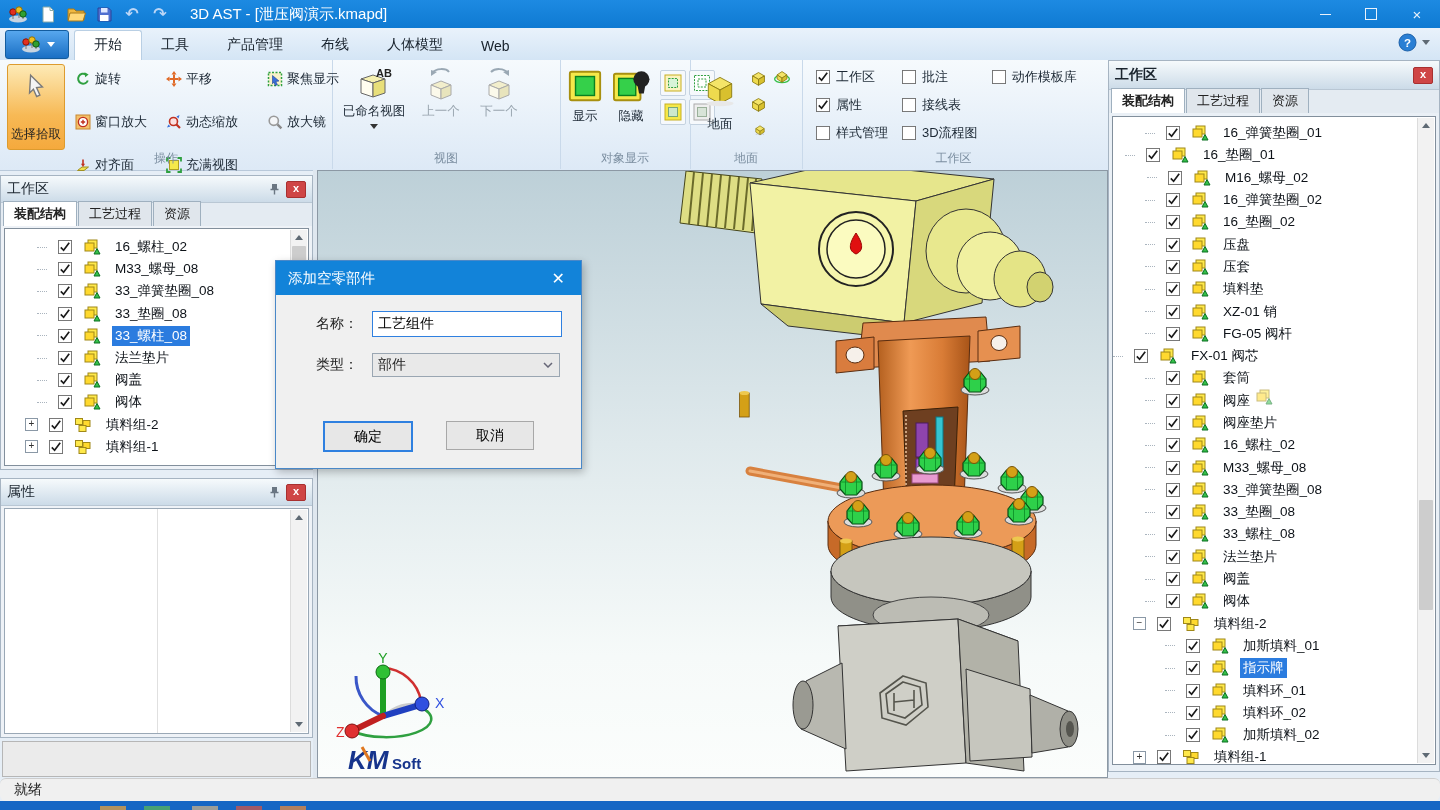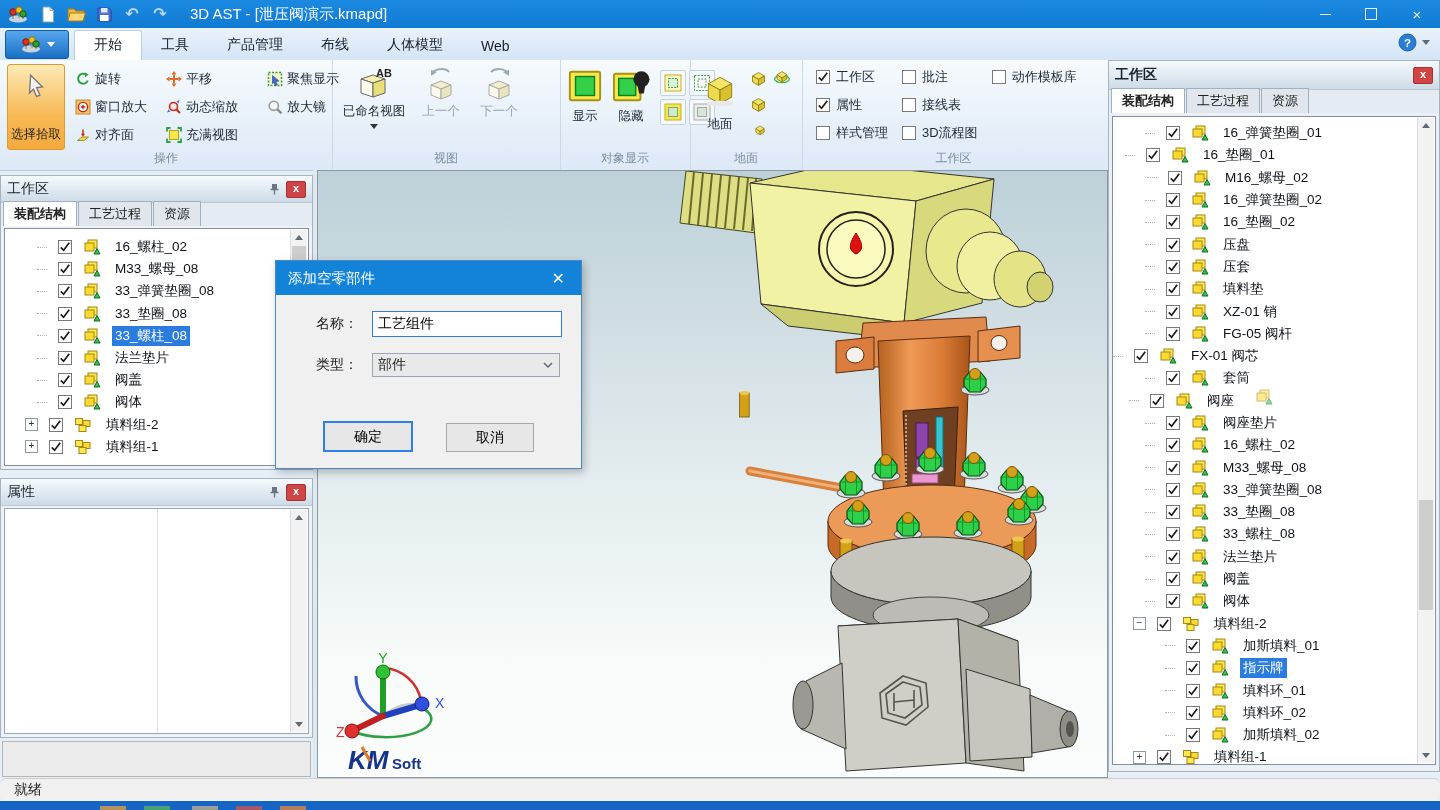--- a/index.html
+++ b/index.html
@@ -36,21 +36,21 @@
   #g-operate{left:0;width:332px}
   #g-view{left:332px;width:228px}
   #g-display{left:560px;width:130px}
   #g-ground{left:690px;width:112px}
   #g-workspace{left:802px;width:303px}
   .gcaption{position:absolute;bottom:2px;left:0;right:0;text-align:center;font-size:12px;color:#7b8ea0;}
   #selectbtn{position:absolute;left:7px;top:4px;width:58px;height:86px;border-radius:3px;
     background:linear-gradient(#fdeab6,#f7b955 60%,#f5a93d);border:1px solid #dd9b2e;
     display:flex;flex-direction:column;align-items:center;justify-content:space-between;padding:8px 0 6px 0;box-sizing:border-box;}
   #selectbtn span{font-size:12.5px;color:#222;}
-  #op-tools{position:absolute;left:72px;top:6px;display:flex;flex-direction:column;gap:3px;}
+  #op-tools{position:absolute;left:72px;top:6px;display:flex;flex-direction:column;gap:18px;}
   .trow-r{display:flex;}
   .rtool{display:flex;align-items:center;gap:4px;height:25px;padding:0 3px;font-size:13px;color:#1c2834;}
   .rtool svg{flex:none;}
   .c0{width:85px}.c1{width:95px}.c2{width:95px}
   #view-btns{position:absolute;left:4px;top:3px;display:flex;}
   .vbtn{width:76px;height:100px;display:flex;flex-direction:column;align-items:center;padding-top:4px;box-sizing:border-box;font-size:12.5px;color:#1c2834;gap:2px;}
   .vbtn.narrow{width:58px;}
   .vbtn.disabled{color:#98a4ae;}
   .vbtn .dn{width:0;height:0;border-left:4px solid transparent;border-right:4px solid transparent;border-top:5px solid #333;margin-top:2px;}
   #disp-btns{position:absolute;left:2px;top:3px;display:flex;}
@@ -108,21 +108,21 @@
   #dlg-title{height:34px;background:#1283d9;color:#fff;display:flex;align-items:center;padding:0 12px;font-size:14.5px;}
   #dlg-title .sp{flex:1}
   #dlg-x{color:#fff;font-size:16px;padding:0 4px;}
   .dlg-row{display:flex;align-items:center;margin:16px 0 0 40px;font-size:14px;color:#222;}
   .dlg-row .lbl{width:56px;}
   #dlg-name{width:178px;height:24px;border:1px solid #2f80e0;background:#fff;font-size:14px;padding:0 5px;
     font-family:"Liberation Sans","DejaVu Sans",sans-serif;}
   #dlg-type{width:188px;height:24px;border:1px solid #9aa6b2;background:#e9e9e9;display:flex;align-items:center;
     padding:0 5px;box-sizing:border-box;font-size:14px;position:relative;}
   #dlg-type .chev{position:absolute;right:6px;}
-  #dlg-btns{position:absolute;left:0;right:0;bottom:16px;display:flex;justify-content:center;gap:33px;align-items:flex-end;}
+  #dlg-btns{position:absolute;left:0;right:0;bottom:16px;display:flex;justify-content:center;gap:33px;}
   .dlgbtn{width:86px;height:27px;display:flex;align-items:center;justify-content:center;font-size:14px;background:#e7e7e7;}
   #btn-ok{border:2px solid #2f80e0;}
   #btn-cancel{border:1px solid #a8a8a8;}
   
   #statusbar{position:absolute;left:0;top:778px;width:1440px;height:23px;background:#f0f0f0;border-top:1px solid #cdcdcd;
     display:flex;align-items:center;padding-left:14px;box-sizing:border-box;font-size:14px;color:#222;border-radius:6px;}
   #taskbar{position:absolute;left:0;top:801px;width:1440px;height:9px;background:#1566c4;overflow:hidden;}
   #taskbar i{display:inline-block;height:9px;width:26px;margin-right:18px;opacity:.75;}
 </style>
 </head>
@@ -1113,21 +1113,21 @@
           </span>
       <span>
             <svg width="18" height="16" viewBox="0 0 18 16" style="flex:none">
               <rect x="5" y="1" width="9" height="8" fill="#ffe94a" stroke="#a08818"></rect>
               <rect x="2" y="4" width="9" height="8" fill="#ffd92e" stroke="#a08818"></rect>
               <path d="M11 15 L14 9.5 L17 15 Z" fill="#35c04a" stroke="#0a7020"></path>
             </svg>
           </span>
       <span class="tlabel">套筒</span>
     </div>
-        <div class="trow" style="height:22.3px;padding-left:16px">
+        <div class="trow" style="height:22.3px;padding-left:32px">
       <span class="dotstub"></span>
       <span>
             <svg width="14" height="14" viewBox="0 0 15 15" style="flex:none">
               <rect x="0.5" y="0.5" width="14" height="14" fill="#fff" stroke="#707070"></rect>
               <path d="M3 8l3 3 6-8" fill="none" stroke="#1a1a1a" stroke-width="1.8"></path>
             </svg>
           </span>
       <span>
             <svg width="18" height="16" viewBox="0 0 18 16" style="flex:none">
               <rect x="5" y="1" width="9" height="8" fill="#ffe94a" stroke="#a08818"></rect>

